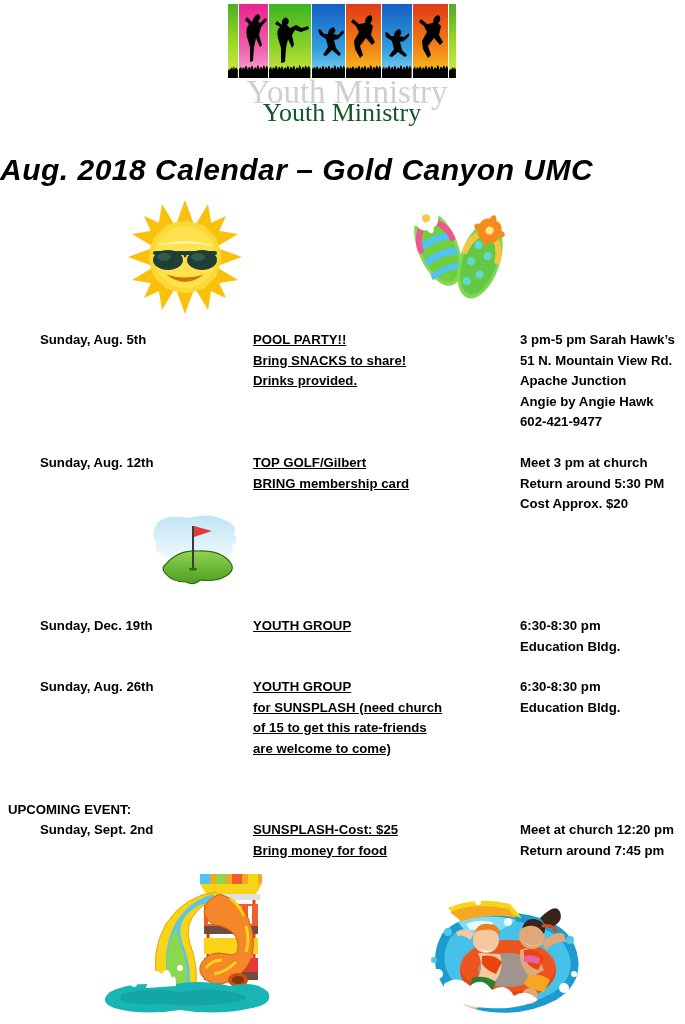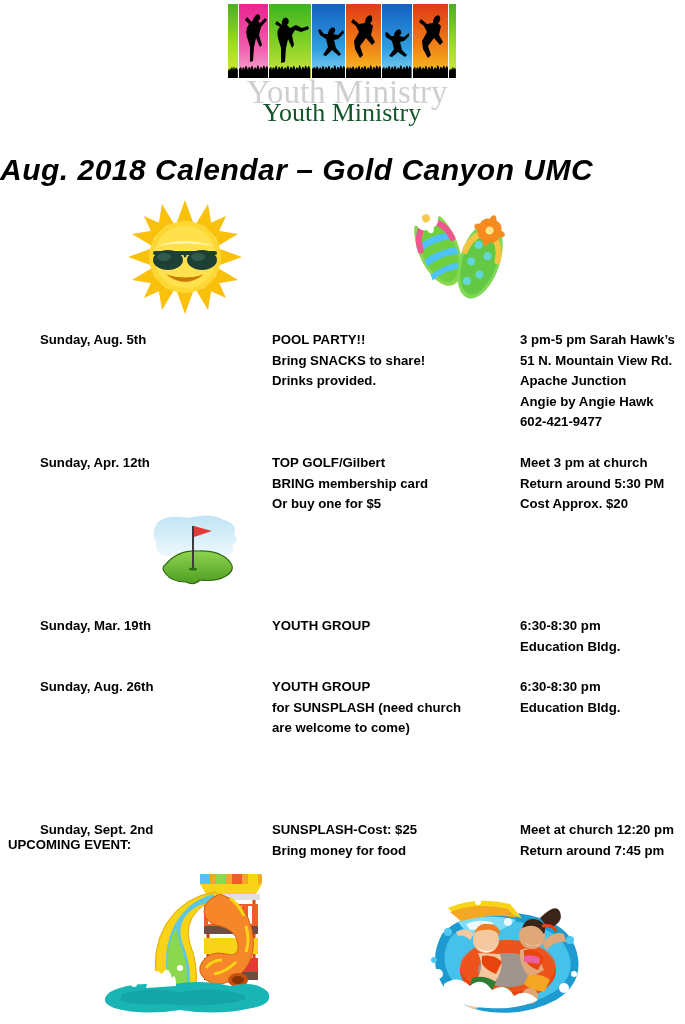--- a/index.html
+++ b/index.html
@@ -149,33 +149,32 @@
   }
   .col {
     position: absolute;
     top: 0;
     font-size: 13.2px;
     font-weight: bold;
     line-height: 20.5px;
     color: #000000;
   }
   .col-date  { left: 8px;   width: 250px; margin-left: 32px; }
-  .col-desc  { left: 272px; width: 235px; }
+  .col-desc  { left: 253px; width: 235px; text-decoration: underline; }
   .col-info  { left: 520px; width: 177px; }
   .col div { white-space: nowrap; }
 
   #upcoming-label {
     position: absolute;
     left: 8px;
     top: 800px;
     font-size: 13.2px;
     font-weight: bold;
     line-height: 20.5px;
     color: #000000;
-    margin-top: 35px;
   }
 </style>
 </head>
 <body>
 
 <div id="page">
 
   <div id="logo-block">
 
     <div id="logo-panels">
@@ -350,26 +349,25 @@
       <div>3 pm-5 pm  Sarah Hawk’s</div>
       <div>51 N. Mountain View Rd.</div>
       <div>Apache Junction</div>
       <div>Angie by Angie Hawk</div>
       <div>602-421-9477</div>
     </div>
   </div>
 
   <div class="event-row" style="top:453px">
     <div class="col col-date">
-      <div>Sunday, Apr. 12th</div>
+      <div>Sunday, Aug. 12th</div>
     </div>
     <div class="col col-desc">
       <div>TOP GOLF/Gilbert</div>
       <div>BRING membership card</div>
-      <div>Or buy one for $5</div>
     </div>
     <div class="col col-info">
       <div>Meet 3 pm at church</div>
       <div>Return around  5:30  PM</div>
       <div>Cost Approx. $20</div>
     </div>
   </div>
 
   <svg id="golf-art" viewBox="0 0 96 78">
     <path d="M10 10 Q20 2 40 6 Q62 0 76 8 Q90 12 86 22 Q92 28 84 34 Q88 42 76 44 L16 44 Q6 40 8 30 Q2 20 10 10 Z" fill="url(#skygrad)"></path>
@@ -384,38 +382,39 @@
       </linearGradient>
     </defs>
     <path d="M18 52 Q30 38 50 39 Q72 38 82 50 Q88 58 78 64 Q68 70 52 68 Q46 74 38 70 Q24 70 18 62 Q12 56 18 52 Z" fill="url(#greengrad)" stroke="#2d6b12" stroke-width="1.2"></path>
     <rect x="44" y="14" width="2" height="42" fill="#3a3a3a"></rect>
     <path d="M46 14 L64 19 L46 25 Z" fill="#e53935"></path>
     <ellipse cx="45" cy="57" rx="4" ry="1.6" fill="#2d6b12"></ellipse>
   </svg>
 
   <div class="event-row" style="top:616px">
     <div class="col col-date">
-      <div>Sunday,  Mar. 19th</div>
+      <div>Sunday,  Dec. 19th</div>
     </div>
     <div class="col col-desc">
       <div>YOUTH GROUP</div>
     </div>
     <div class="col col-info">
       <div>6:30-8:30 pm</div>
       <div>Education Bldg.</div>
     </div>
   </div>
 
   <div class="event-row" style="top:677px">
     <div class="col col-date">
       <div>Sunday, Aug. 26th</div>
     </div>
     <div class="col col-desc">
       <div>YOUTH GROUP</div>
       <div>for SUNSPLASH (need church</div>
+      <div>of 15 to get this rate-friends</div>
       <div>are welcome to come)</div>
     </div>
     <div class="col col-info">
       <div>6:30-8:30 pm</div>
       <div>Education Bldg.</div>
     </div>
   </div>
 
   <div id="upcoming-label">UPCOMING EVENT:</div>
 

